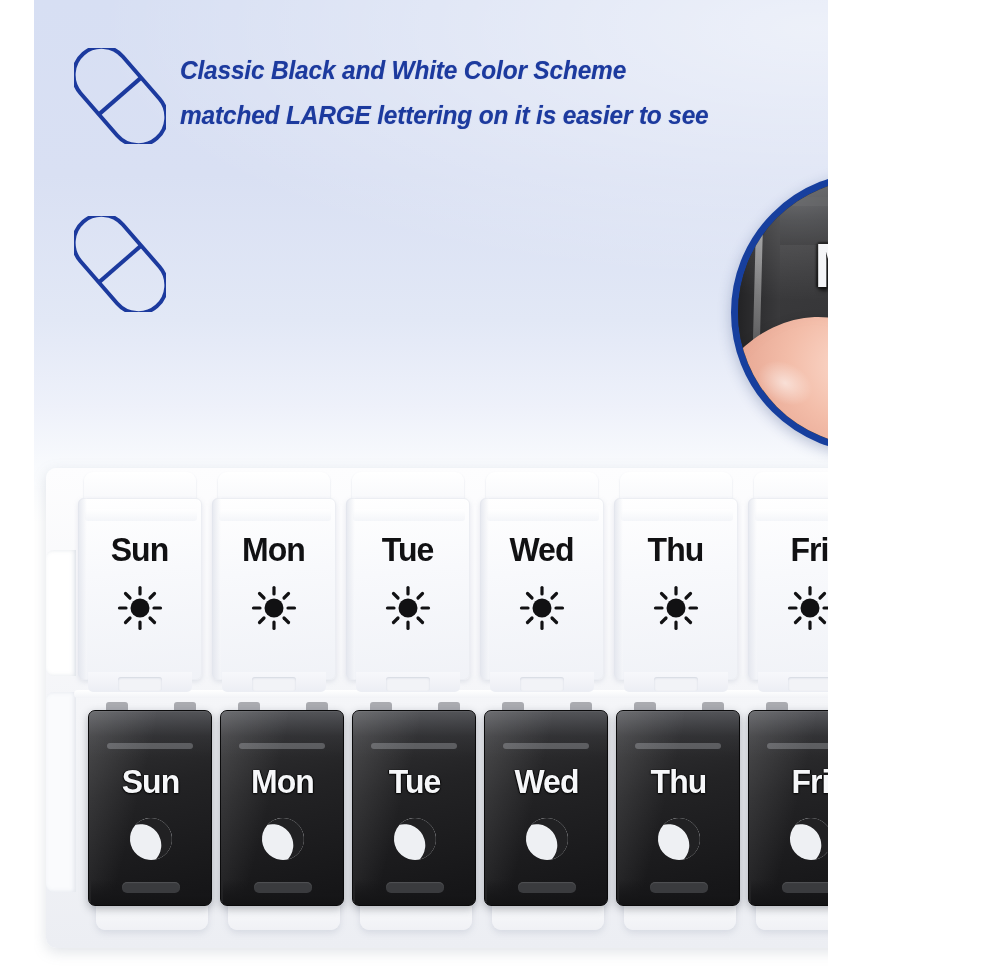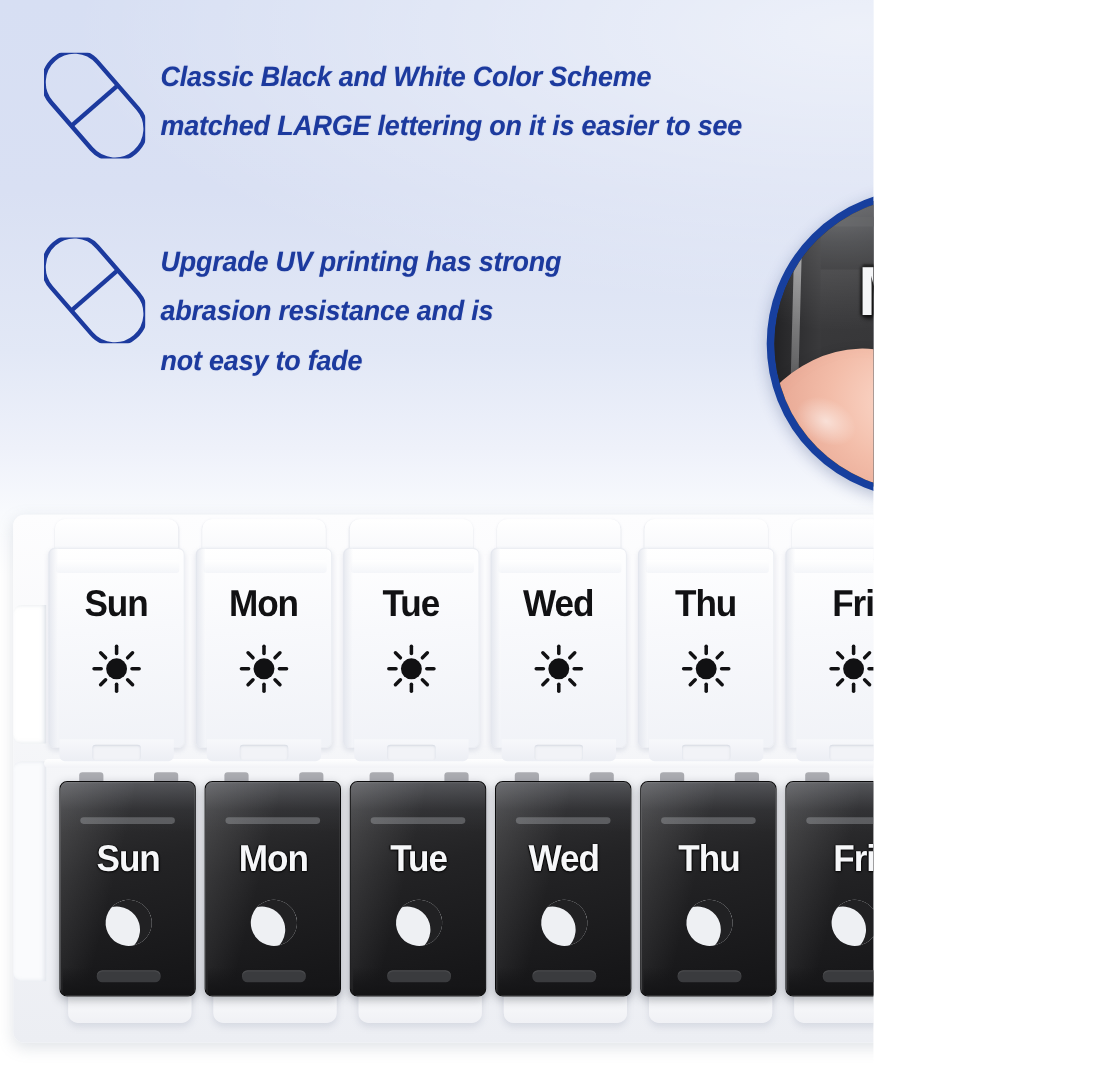--- a/index.html
+++ b/index.html
@@ -2,21 +2,21 @@
 <html><head>
 <meta charset="utf-8">
 <style>
   html,body{margin:0;padding:0;}
   body{
     width:1001px;height:969px;
     font-family:"Liberation Sans",sans-serif;
     background:#ffffff;
     overflow:hidden;
   }
-  .stage{position:relative;width:794px;height:969px;overflow:hidden;background:#ffffff;}
+  .stage{position:relative;width:794px;height:969px;overflow:hidden;background:#ffffff;margin-left:34px;}
 
   
   .bg{
     position:absolute;left:0;top:0;width:1001px;height:969px;
     background:linear-gradient(180deg,
        #d7dff3 0%,
        #d9e0f3 18%,
        #e2e8f6 33%,
        #eef1fa 42%,
        #f8fafd 48%,
@@ -284,25 +284,20 @@
   </div>
 
   <div class="bullet" id="bullet2">
     <span class="cap">
       <svg width="92" height="96" viewBox="0 0 92 96" xmlns="http://www.w3.org/2000/svg">
         <g transform="rotate(-41 46 48)">
           <rect x="18" y="20" width="56" height="112" rx="28" ry="28" fill="none" stroke="#1c3a9e" stroke-width="4" transform="translate(0,-28)"></rect>
           <line x1="18" y1="48" x2="74" y2="48" stroke="#1c3a9e" stroke-width="4"></line>
         </g>
       </svg>
-    </span>
-    <span class="lines">
-      <div class="bline">Upgrade UV printing has strong</div>
-      <div class="bline">abrasion resistance and is</div>
-      <div class="bline">not easy to fade</div>
     </span>
   </div>
 
   <div class="inset">
     <div class="inset-photo">
       <div class="ins-lid"></div>
       <div class="ins-lid-top"></div>
       <div class="ins-groove"></div>
       <div class="ins-left-strip"></div>
       <div class="ins-left-hi"></div>

